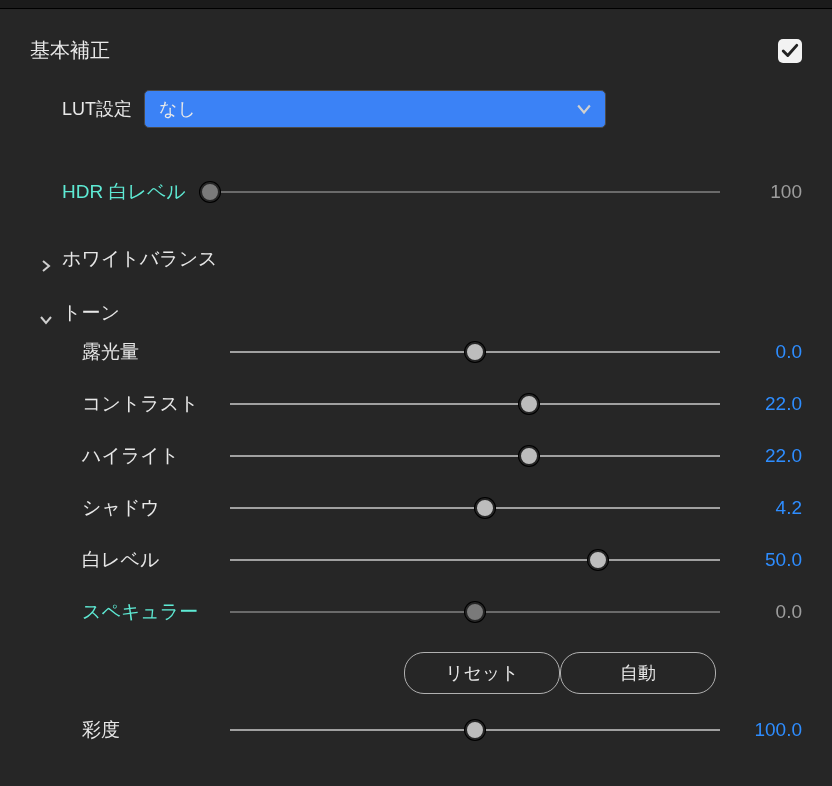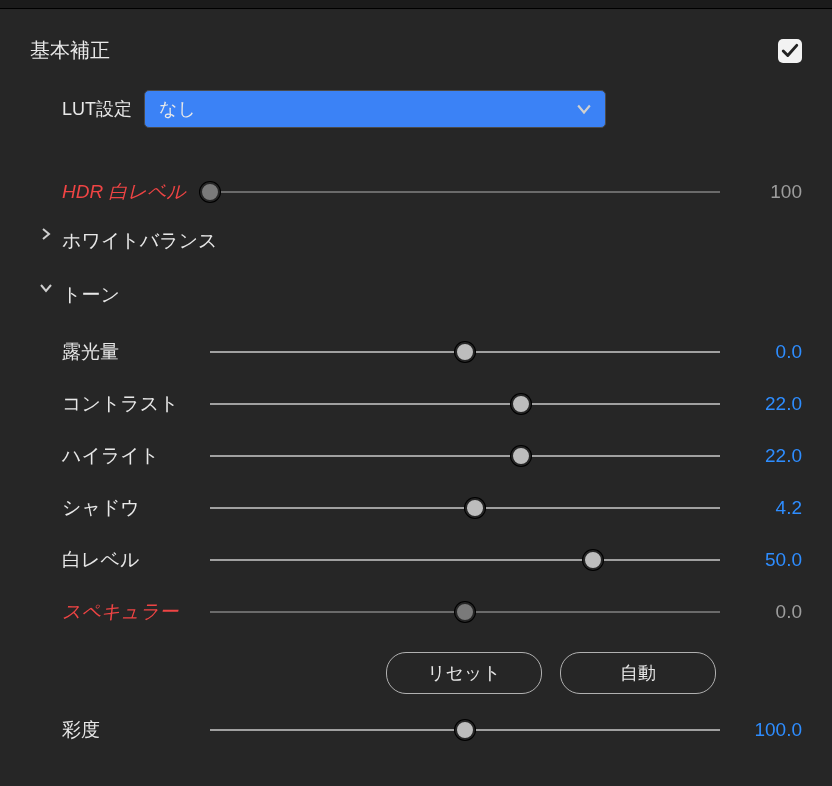--- a/index.html
+++ b/index.html
@@ -66,26 +66,26 @@
   }
   .dropdown .chev { display:flex; align-items:center; }
   .dropdown .chev svg { width:14px; height:14px; }
 
   .slider-row {
     display: flex;
     align-items: center;
     margin-left: 32px;
     height: 52px;
   }
-  .slider-row.indent { margin-left: 32px; }
+  .slider-row.indent { margin-left: 52px; }
   .slider-label {
     flex: 0 0 148px;
     font-size: 19px;
   }
-  .disabled .slider-label { color: #ef4444; font-style: italic; }
+  .disabled .slider-label { color: #5eead4; }
   .track {
     flex: 1 1 auto;
     position: relative;
     height: 20px;
     margin-right: 16px;
   }
   .track-line {
     position: absolute;
     left: 0; right: 0;
     top: 50%;
@@ -109,40 +109,39 @@
   .value {
     flex: 0 0 66px;
     text-align: right;
     font-size: 19px;
   }
   .value.blue { color: #2e8dff; }
   .disabled .value { color: #9d9d9d; }
 
   .disclosure-row {
     display: flex;
-    align-items: flex-start;
+    align-items: flex-end;
     margin-left: 0;
     height: 44px;
     cursor: pointer;
     margin-top: 10px;
     font-family: Liberation Serif, serif;
   }
   .disclosure-icon {
     width: 32px;
     display: flex;
     align-items: center;
     justify-content: center;
   }
   .disclosure-icon svg { width: 12px; height: 12px; }
   .disclosure-label { font-size: 19px; }
 
   .button-row {
     display: flex;
     justify-content: flex-end;
-    gap: 18px;
     margin: 14px 86px 10px 0;
     text-align: center;
   }
   .pill-btn {
     min-width: 154px;
     height: 40px;
     border: 1.5px solid #b0b0b0;
     border-radius: 20px;
     background: transparent;
     color: #e6e6e6;

